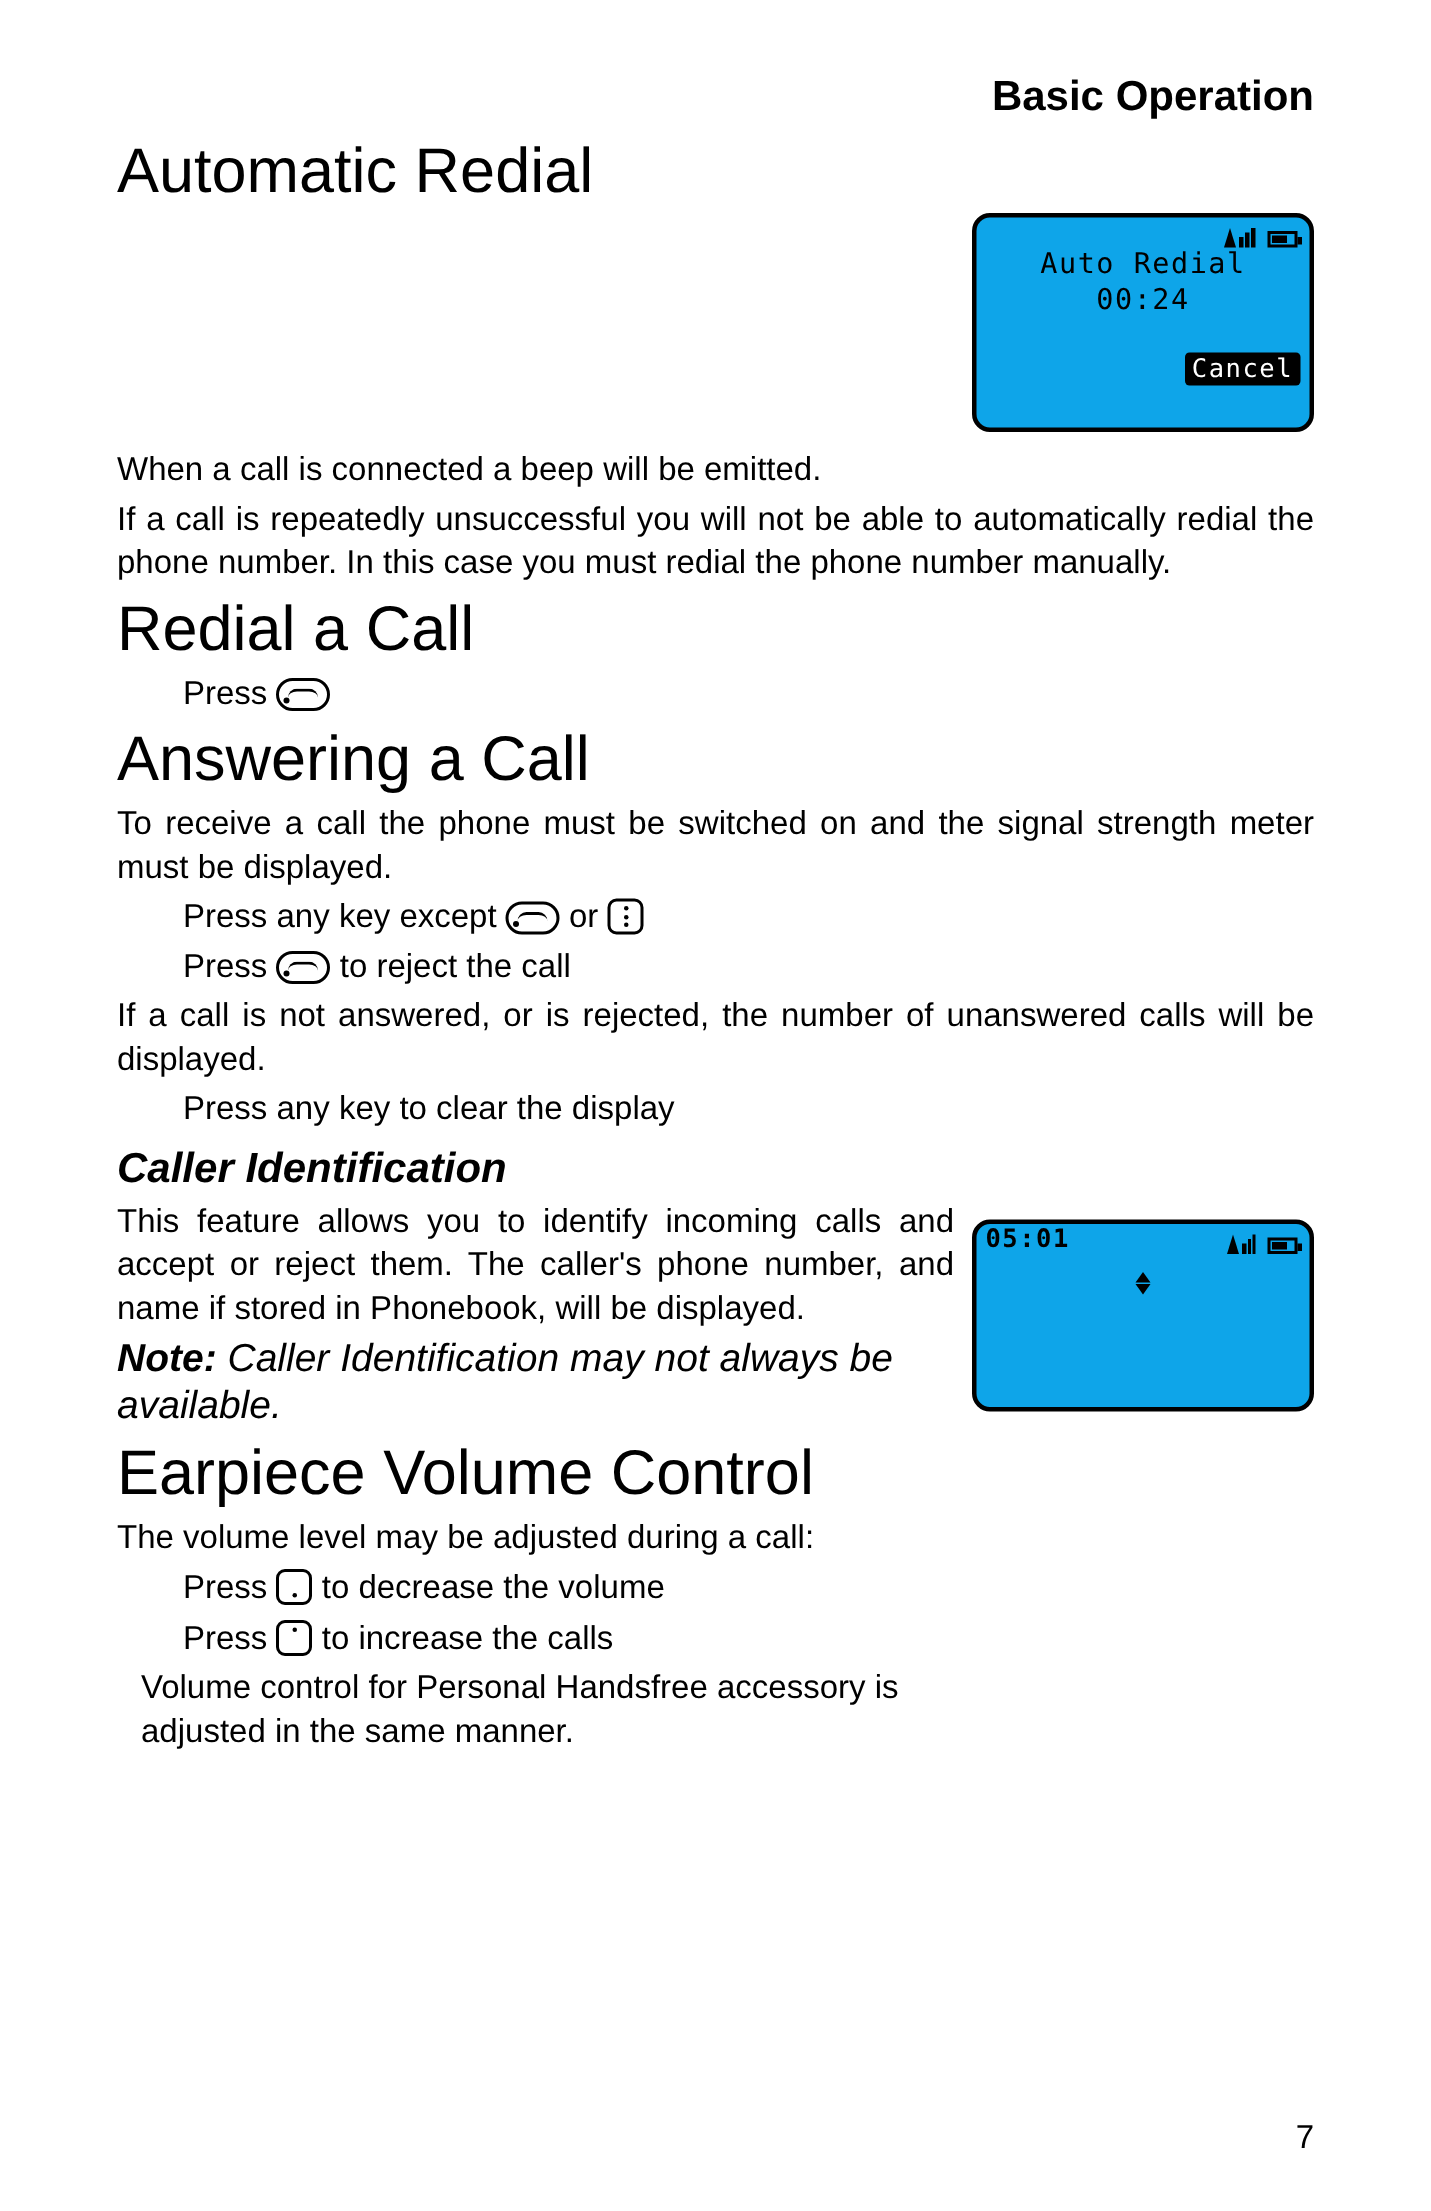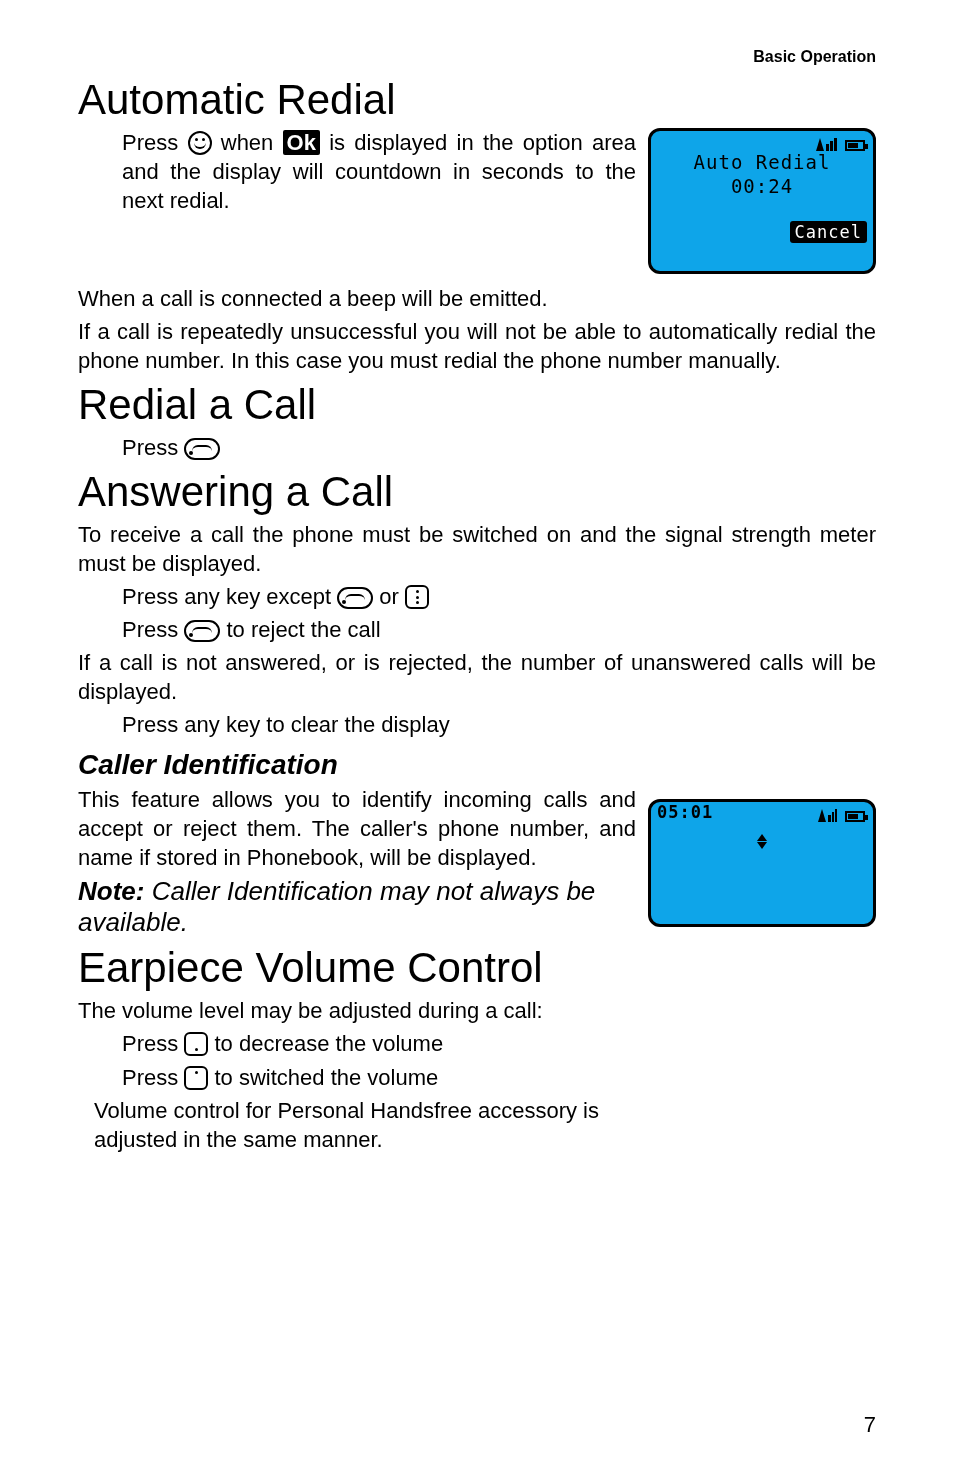--- a/index.html
+++ b/index.html
@@ -8,21 +8,21 @@
     width: 954px;
     height: 1474px;
     font-family: Arial, Helvetica, sans-serif;
     color: #000;
     position: relative;
     padding: 48px 78px 0 78px;
   }
   .header-right {
     text-align: right;
     font-weight: bold;
-    font-size: 16px;
+    font-size: 28px;
     margin-bottom: 10px;
   }
   h1 {
     font-size: 42px;
     font-weight: normal;
     margin: 6px 0 4px 0;
     letter-spacing: 0px;
   }
   h2.sub {
     font-size: 28px;
@@ -209,23 +209,20 @@
     <div class="line">Auto Redial</div>
     <div class="line">00:24</div>
     <div style="height:18px;"></div>
     <div class="opt-row">
       <span class="opt">Cancel</span>
     </div>
   </div>
 </div>
 
 <div class="narrow">
-  <p class="indent justify">
-    <span>Press </span><span class="btn-circ"><span class="smile-eye-l"></span><span class="smile-eye-r"></span><span class="smile-mouth"></span></span><span> when </span><span class="inv">Ok</span><span> is displayed in the option area and the display will countdown in seconds to the next redial.</span>
-  </p>
 </div>
 <div class="clear"></div>
 
 <p class="body">When a call is connected a beep will be emitted.</p>
 <p class="body justify">If a call is repeatedly unsuccessful you will not be able to automatically redial the phone number. In this case you must redial the phone number manually.</p>
 
 <h1>Redial a Call</h1>
 <p class="indent">
   <span>Press </span><span class="btn-wide"><span class="handset"></span><span class="dot"></span></span>
 </p>
@@ -272,19 +269,19 @@
 
 <p class="body justify">This feature allows you to identify incoming calls and accept or reject them. The caller's phone number, and name if stored in Phonebook, will be displayed.</p>
 <p class="note"><b>Note:</b><span> Caller Identification may not always be available.</span></p>
 
 <h1>Earpiece Volume Control</h1>
 <p class="body">The volume level may be adjusted during a call:</p>
 <p class="indent">
   <span>Press </span><span class="btn-rect down"><span class="dot-b"></span></span><span> to decrease the volume</span>
 </p>
 <p class="indent">
-  <span>Press </span><span class="btn-rect up"><span class="dot-t"></span></span><span> to switched the volume</span>
+  <span>Press </span><span class="btn-rect up"><span class="dot-t"></span></span><span> to increase the calls</span>
 </p>
 <p class="body" style="max-width:520px;margin-left:16px;">Volume control for Personal Handsfree accessory is adjusted in the same manner.</p>
 
 <div class="clear"></div>
 
 <div class="page-num">7</div>
 
 </body></html>

